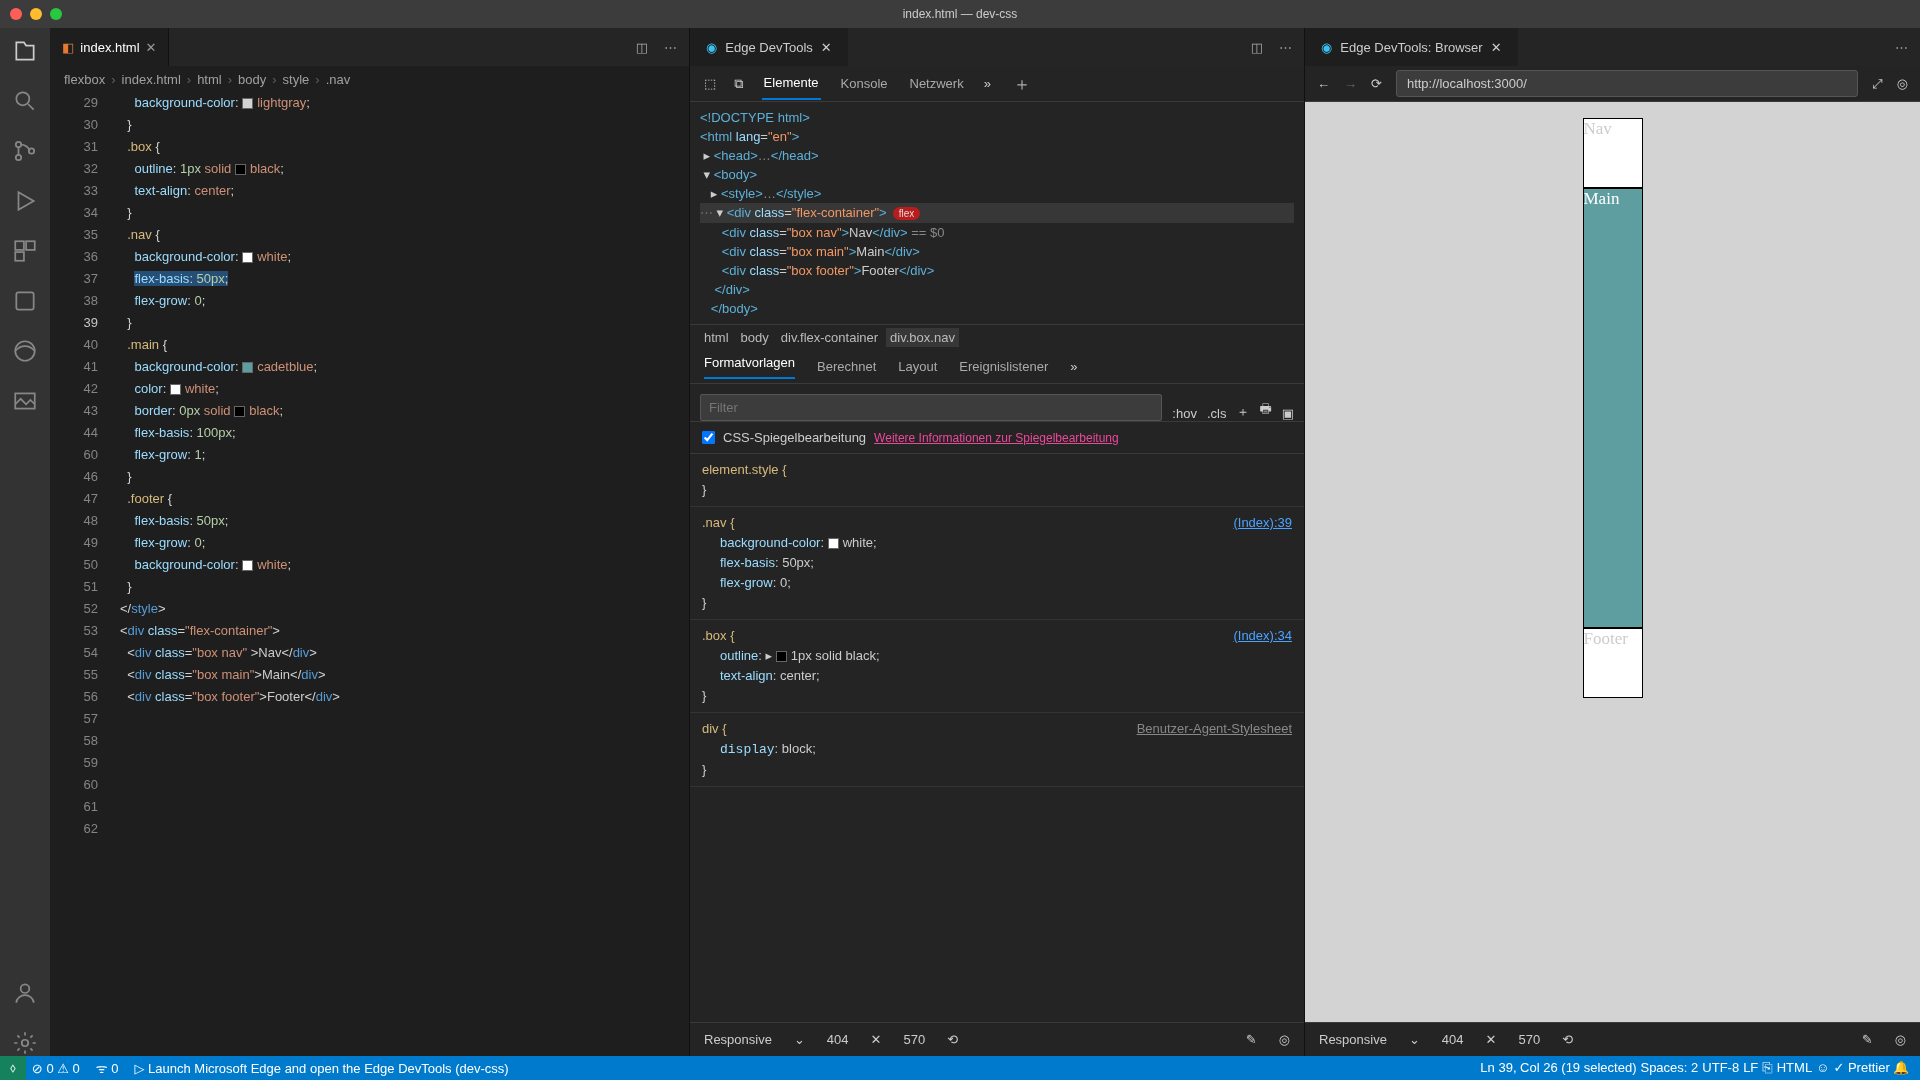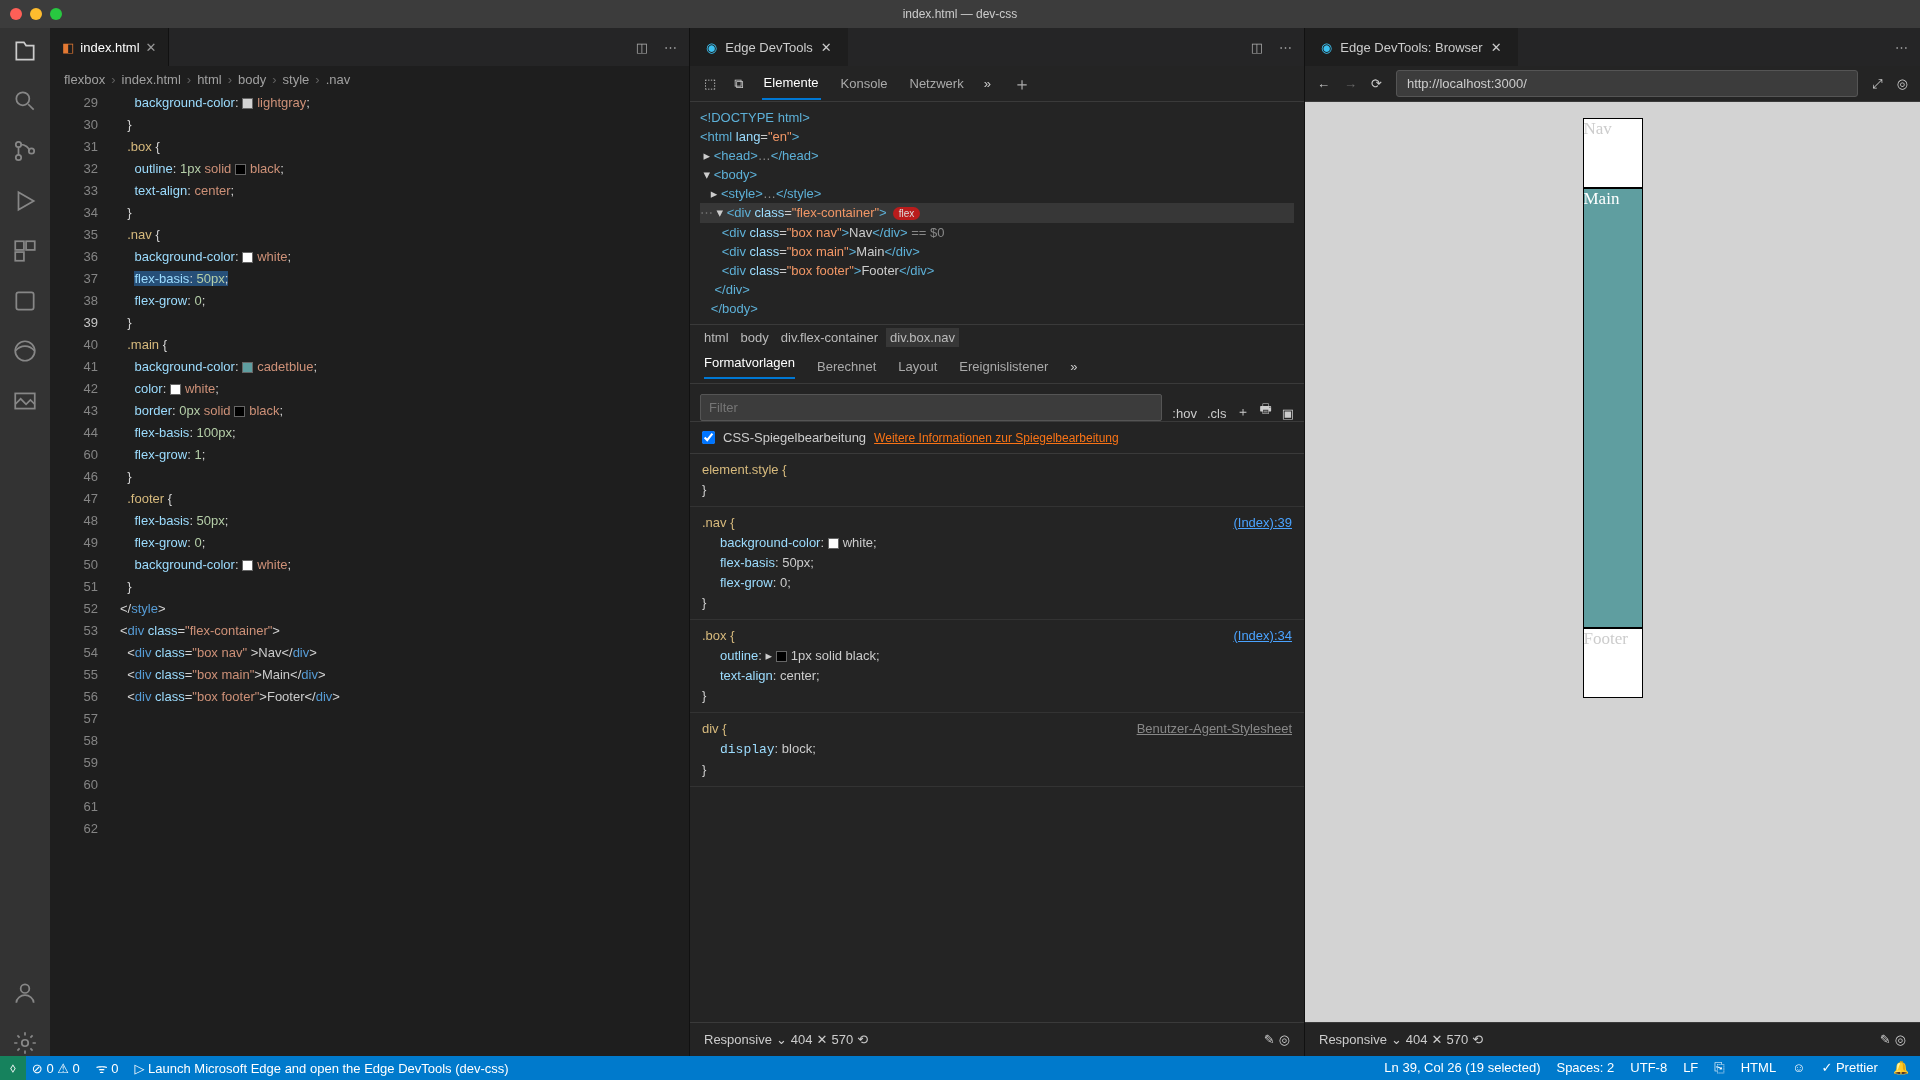--- a/index.html
+++ b/index.html
@@ -49,41 +49,41 @@
 .dom .dim{color:#888}
 .tg{color:#5db0d7}.at{color:#9bdcfe}.vl{color:#f29766}.tx{color:#ccc}
 .bc-path{height:26px;border-top:1px solid #3a3a3a;display:flex;align-items:center;gap:4px;padding:0 10px;font-size:12px;color:#bbb}
 .bc-path span{padding:2px 4px}
 .bc-path .cur{background:#373737}
 .styles-tabs{height:34px;display:flex;align-items:center;gap:22px;padding:0 14px;border-bottom:1px solid #3a3a3a}
 .styles-tabs .st{color:#aaa}.styles-tabs .st.active{color:#fff;border-bottom:2px solid #0078d4;padding-bottom:7px}
 .styles-toolbar{height:38px;display:flex;align-items:flex-end;gap:10px;padding:0 10px;border-bottom:1px solid #3a3a3a}
 .styles-toolbar input{flex:1;background:#3c3c3c;border:1px solid #555;color:#ccc;padding:5px 8px;border-radius:2px}
 .mirror{display:flex;align-items:center;gap:8px;padding:8px 12px;border-bottom:1px solid #3a3a3a}
-.mirror a{color:#f97316;font-size:12px}
+.mirror a{color:#ec4899;font-size:12px}
 .rules{flex:1;overflow:auto;font-family:Menlo,Consolas,monospace;font-size:12.5px;line-height:20px}
 .rule{padding:6px 12px;border-bottom:1px solid #333}
 .rule .head{display:flex;justify-content:space-between}
 .rule .src{color:#888;text-decoration:underline}
 .rule .src.link{color:#4aa3ff}
 .rule .body{padding-left:18px}
-.devinfo{height:34px;border-top:1px solid #3a3a3a;display:flex;align-items:center;gap:4px;padding:0 14px;color:#ccc;font-size:12px}
+.devinfo{height:34px;border-top:1px solid #3a3a3a;display:flex;align-items:center;gap:22px;padding:0 14px;color:#ccc;font-size:12px}
 
 .browser-pane { flex:1; display:flex; flex-direction:column; background:#242424; }
 .br-tab-row{height:38px;background:#252526;display:flex;align-items:center}
 .br-toolbar{height:36px;display:flex;align-items:center;gap:14px;padding:0 12px;border-bottom:1px solid #3a3a3a}
 .br-toolbar .url{flex:1;background:#3c3c3c;border:1px solid #555;padding:5px 10px;border-radius:3px;color:#ccc}
 .viewport{flex:1;background:#d3d3d3;display:flex;justify-content:center;padding-top:16px}
 .sim{width:60px;height:580px;display:flex;flex-direction:column}
 .sim .nv{flex:0 0 70px;background:#fff;border:1px solid #000;font-family:serif;font-size:17px}
 .sim .mn{flex:1;background:#5f9ea0;color:#fff;border:1px solid #000;font-family:serif;font-size:17px}
 .sim .ft{flex:0 0 70px;background:#fff;border:1px solid #000;font-family:serif;font-size:17px}
 
 .status-bar{height:24px;background:#007acc;color:#fff;display:flex;align-items:center;font-size:12px;padding:0 10px;gap:16px}
-.status-bar .r{margin-left:auto;display:flex;gap:16px}
+.status-bar .r{margin-left:auto;display:flex;gap:4px}
 .status-bar .edge{background:#16825d;margin:-0 -10px;padding:0 10px;height:100%;display:flex;align-items:center}
 
 svg{width:100%;height:100%;stroke:#ccc;fill:none;stroke-width:1.6}
 </style>
 </head>
 <body>
 
 <div class="mac-titlebar">
   <div class="traffic">
     <div class="dot r"></div>

